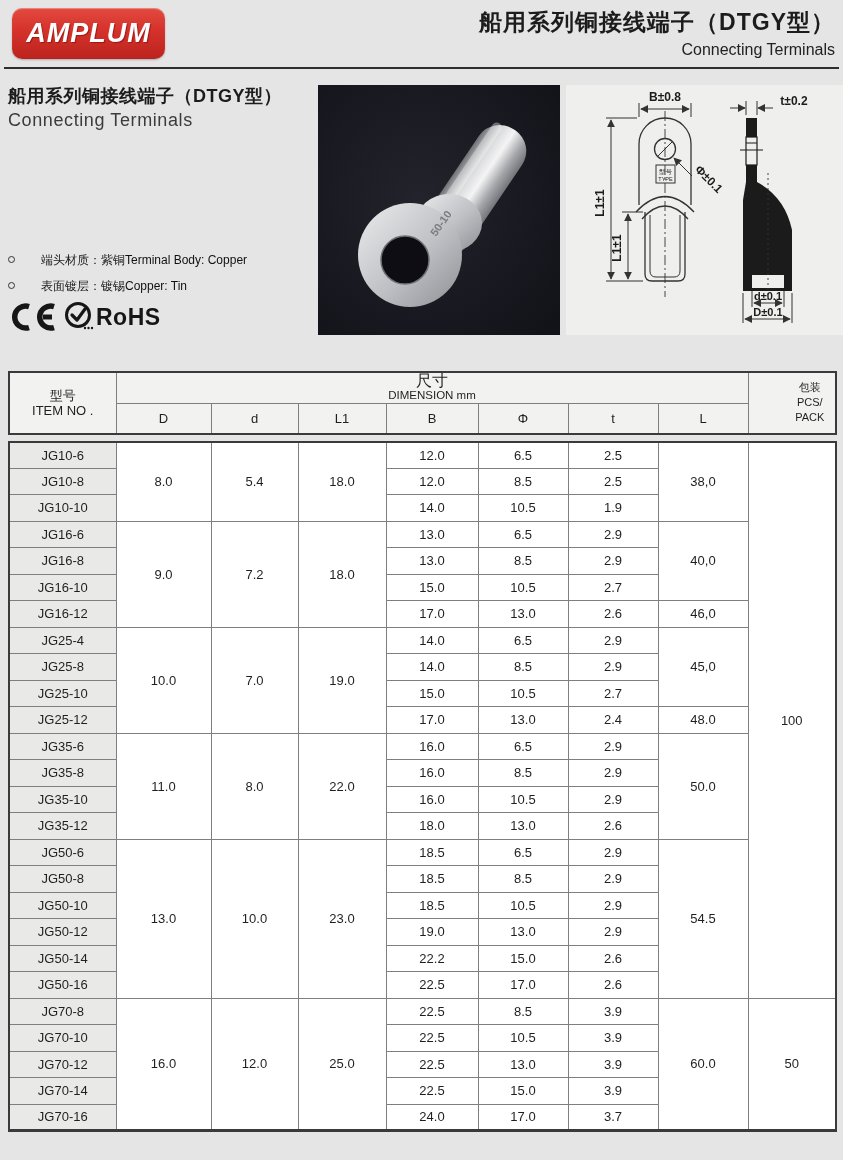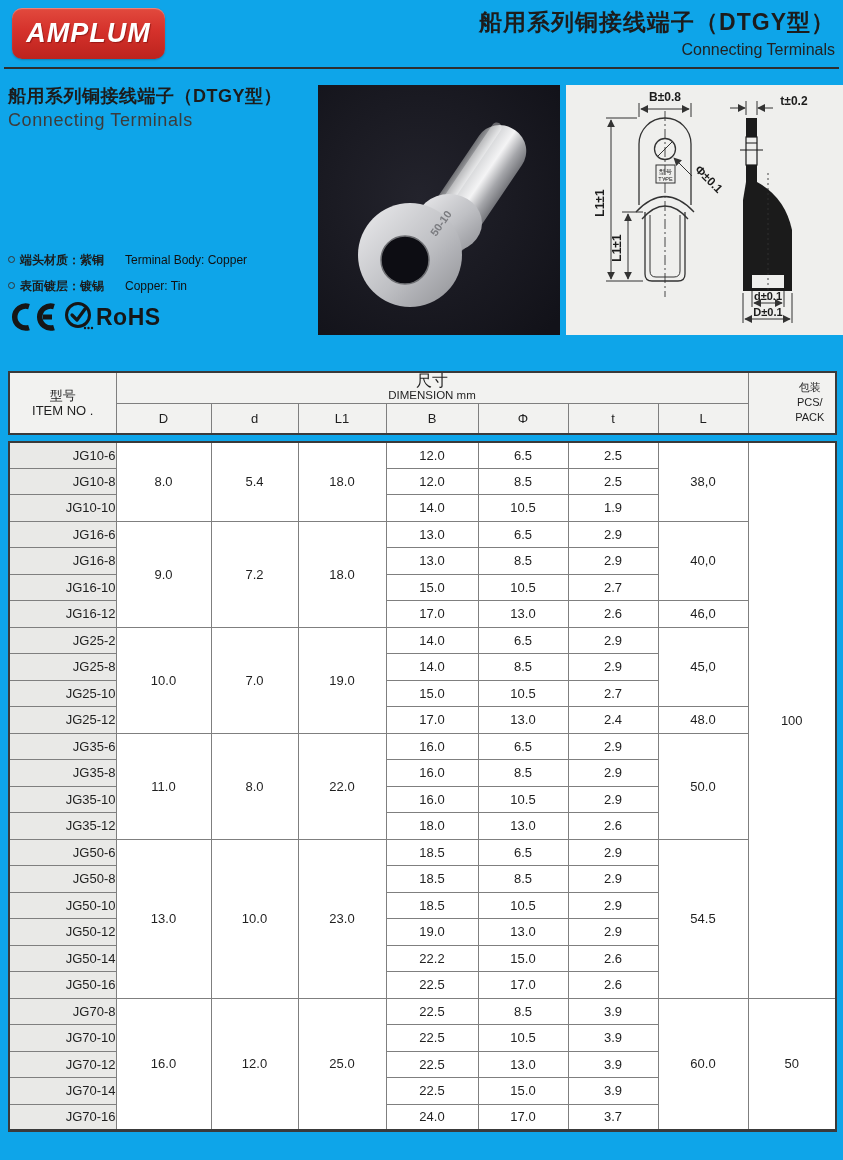--- a/index.html
+++ b/index.html
@@ -1,59 +1,59 @@
 <!DOCTYPE html>
 <html><head>
 <meta charset="utf-8">
 <style>
   * { margin:0; padding:0; box-sizing:border-box; }
   body { background:#888; font-family:"Liberation Sans", sans-serif; }
-  .page { position:relative; width:843px; height:1160px; background:#0ea5e9; margin:0 auto; overflow:hidden; color:#1c1c1c; }
+  .page { position:relative; width:843px; height:1160px; background:#e5e5e5; margin:0 auto; overflow:hidden; color:#1c1c1c; }
 
   
   .logo { position:absolute; left:12px; top:8px; width:153px; height:51px;
     background:linear-gradient(#e24a3e 0%, #d5312b 45%, #bc231e 100%);
     border-radius:10px; display:flex; align-items:center; justify-content:center;
     box-shadow:inset 0 1px 1px rgba(255,255,255,.35), 0 1px 2px rgba(0,0,0,.25); }
   .logo span { color:#fff; font-style:italic; font-weight:bold; font-size:27px; letter-spacing:1px;
     text-shadow:1px 1px 1px rgba(90,0,0,.45); }
   .head-right { position:absolute; right:8px; top:7px; text-align:right; }
   .head-right .cn { font-size:23px; font-weight:bold; letter-spacing:1px; }
   .head-right .en { font-size:16px; margin-top:3px; color:#222; }
   .divider { position:absolute; top:67px; left:4px; right:4px; border-top:2px solid #2e2e2e; }
 
   
   .sec-left { position:absolute; left:8px; top:84px; width:302px; }
   .sec-title-cn { font-size:18px; font-weight:bold; letter-spacing:.5px; }
   .sec-title-en { font-size:18px; color:#3c3c3c; letter-spacing:.6px; margin-top:2px; }
   .spec-list { position:absolute; left:8px; top:252px; width:302px; font-size:12px; }
   .spec-row { display:flex; align-items:baseline; margin-bottom:9px; }
   .bullet { width:7px; height:7px; border:1.5px solid #333; border-radius:50%; margin-right:5px; flex:0 0 auto; position:relative; top:-1px; }
-  .spec-cn { font-weight:bold; width:105px; flex:0 0 auto; }
+  .spec-cn { font-weight:normal; width:105px; flex:0 0 auto;text-align:right; }
   .spec-en { color:#111; }
   .certs { position:absolute; left:8px; top:300px; display:flex; align-items:center; gap:1px;justify-content:space-between; }
   .rohs { font-size:23px; font-weight:bold; letter-spacing:.5px; color:#161616; }
 
   .photo { position:absolute; left:318px; top:85px; width:242px; height:250px; }
   .panel { position:absolute; left:566px; top:85px; width:277px; height:250px; background:#efefed; }
 
   
   .table-wrap { position:absolute; left:8px; top:371px; width:827px; }
   table { border-collapse:collapse; width:827px; table-layout:fixed; }
   th, td { border:1px solid #7f7f7f; text-align:center; vertical-align:middle;
     font-size:13px; color:#1f1f1f; padding:0; }
   .t-head { border:2px solid #3a3a3a; }
   .t-head th { background:#f2f2f0; font-weight:normal; height:30px; font-size:13px; }
   .t-head .two-line div { line-height:15px; }
   .dim-cn { font-size:16px; }
   .dim-en { font-size:11.5px; }
   .pack-line { line-height:15px; font-size:11px;margin-left:36px; }
   .t-body { margin-top:6px; border:2px solid #3a3a3a; border-bottom:3px solid #3a3a3a; }
   .t-body td { height:26.5px; background:#fff; }
-  .t-body td.item { background:#e9e9e7;text-align:right; }
+  .t-body td.item { background:#e9e9e7; }
 </style>
 </head>
 <body>
 
 <div class="page">
 
   <div class="logo">
     <span>AMPLUM</span>
   </div>
   <div class="head-right">
@@ -293,21 +293,21 @@
             <td>2.7</td>
           </tr>
           <tr>
             <td class="item">JG16-12</td>
             <td>17.0</td>
             <td>13.0</td>
             <td>2.6</td>
             <td>46,0</td>
           </tr>
           <tr>
-            <td class="item">JG25-2</td>
+            <td class="item">JG25-4</td>
             <td rowspan="4">10.0</td>
             <td rowspan="4">7.0</td>
             <td rowspan="4">19.0</td>
             <td>14.0</td>
             <td>6.5</td>
             <td>2.9</td>
             <td rowspan="3">45,0</td>
           </tr>
           <tr>
             <td class="item">JG25-8</td>

